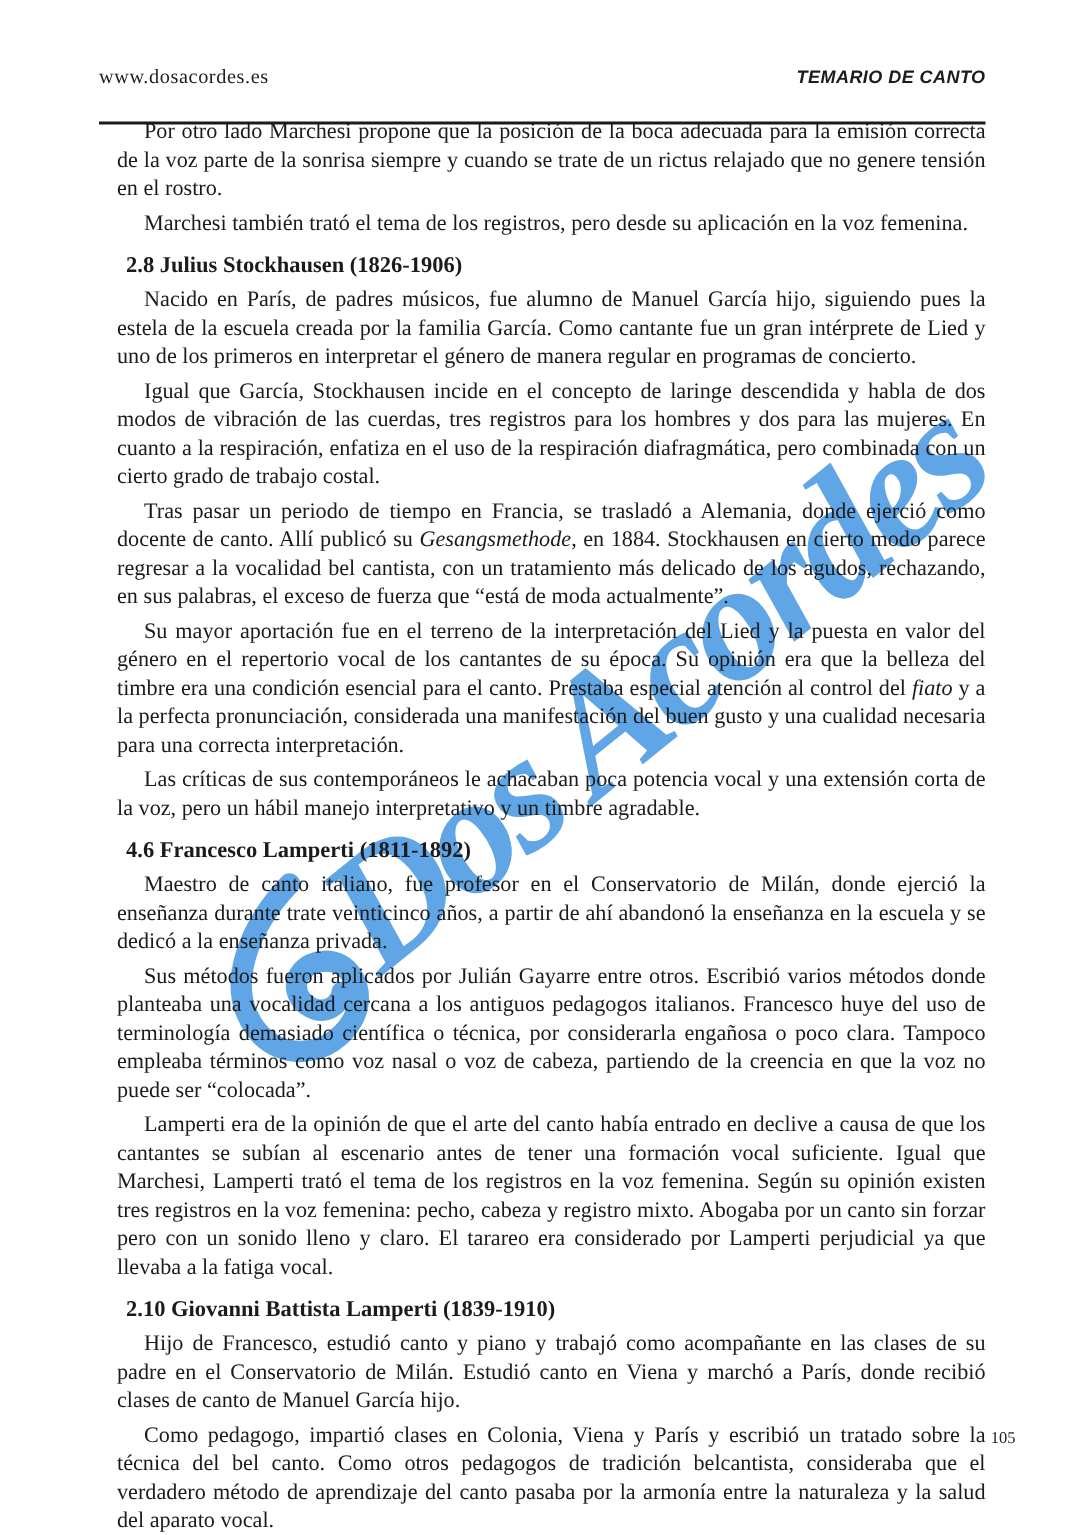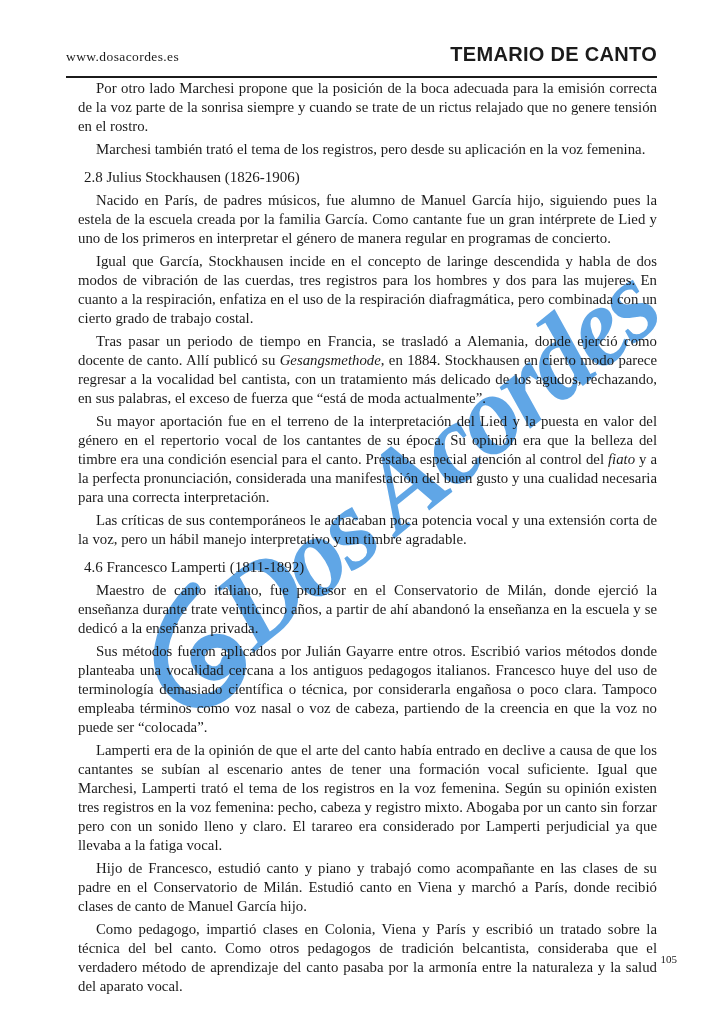--- a/index.html
+++ b/index.html
@@ -9,38 +9,38 @@
     background:#ffffff;
     overflow:hidden;
     font-family:"Liberation Serif",serif;
     color:#1b1b1b;
   }
   
   .header{
     position:absolute;left:66px;right:67px;top:43px;
     display:flex;justify-content:space-between;align-items:baseline;
     border-bottom:2px solid #1b1b1b;
-    padding-bottom:10px;
+    padding-bottom:22px;
     z-index:2;
   }
   .site{font-size:13.5px;letter-spacing:.4px;}
   .doc-title{
     font-family:"Liberation Sans",sans-serif;
-    font-weight:bold;font-size:20px;letter-spacing:.3px;
+    font-weight:bold;font-size:12px;letter-spacing:.3px;font-style:italic;
   }
   
   .content{
     position:absolute;left:66px;right:67px;top:79px;
     text-align:justify;
     font-size:14.8px;line-height:19px;
     z-index:1;
   }
   .content p{margin:0 0 4px 12px;text-indent:18px;}
   .content h2{
-    font-size:15px;font-weight:normal;
+    font-size:15px;font-weight:bold;
     margin:9px 0 4px 0;text-indent:18px;
   }
   
   .watermark{
     position:absolute;
     left:112px;top:636px;
     transform:rotate(-39deg);
     transform-origin:0 0;
     font-style:italic;font-weight:bold;
     font-size:112px;
@@ -90,19 +90,20 @@
     <p>Igual que García, Stockhausen incide en el concepto de laringe descendida y habla de dos modos de vibración de las cuerdas, tres registros para los hombres y dos para las mujeres. En cuanto a la respiración, enfatiza en el uso de la respiración diafragmática, pero combinada con un cierto grado de trabajo costal.</p>
     <p><span>Tras pasar un periodo de tiempo en Francia, se trasladó a Alemania, donde ejerció como docente de canto. Allí publicó su </span><i>Gesangsmethode</i><span>, en 1884. Stockhausen en cierto modo parece regresar a la vocalidad bel cantista, con un tratamiento más delicado de los agudos, rechazando, en sus palabras, el exceso de fuerza que “está de moda actualmente”.</span></p>
     <p><span>Su mayor aportación fue en el terreno de la interpretación del Lied y la puesta en valor del género en el repertorio vocal de los cantantes de su época. Su opinión era que la belleza del timbre era una condición esencial para el canto. Prestaba especial atención al control del </span><i>fiato</i><span> y a la perfecta pronunciación, considerada una manifestación del buen gusto y una cualidad necesaria para una correcta interpretación.</span></p>
     <p>Las críticas de sus contemporáneos le achacaban poca potencia vocal y una extensión corta de la voz, pero un hábil manejo interpretativo y un timbre agradable.</p>
 
     <h2>4.6 Francesco Lamperti (1811-1892)</h2>
     <p>Maestro de canto italiano, fue profesor en el Conservatorio de Milán, donde ejerció la enseñanza durante trate veinticinco años, a partir de ahí abandonó la enseñanza en la escuela y se dedicó a la enseñanza privada.</p>
     <p>Sus métodos fueron aplicados por Julián Gayarre entre otros. Escribió varios métodos donde planteaba una vocalidad cercana a los antiguos pedagogos italianos. Francesco huye del uso de terminología demasiado científica o técnica, por considerarla engañosa o poco clara. Tampoco empleaba términos como voz nasal o voz de cabeza, partiendo de la creencia en que la voz no puede ser “colocada”.</p>
     <p>Lamperti era de la opinión de que el arte del canto había entrado en declive a causa de que los cantantes se subían al escenario antes de tener una formación vocal suficiente. Igual que Marchesi, Lamperti trató el tema de los registros en la voz femenina. Según su opinión existen tres registros en la voz femenina: pecho, cabeza y registro mixto. Abogaba por un canto sin forzar pero con un sonido lleno y claro. El tarareo era considerado por Lamperti perjudicial ya que llevaba a la fatiga vocal.</p>
 
+    <h2>2.10 Giovanni Battista Lamperti (1839-1910)</h2>
     <p>Hijo de Francesco, estudió canto y piano y trabajó como acompañante en las clases de su padre en el Conservatorio de Milán. Estudió canto en Viena y marchó a París, donde recibió clases de canto de Manuel García hijo.</p>
     <p>Como pedagogo, impartió clases en Colonia, Viena y París y escribió un tratado sobre la técnica del bel canto. Como otros pedagogos de tradición belcantista, consideraba que el verdadero método de aprendizaje del canto pasaba por la armonía entre la naturaleza y la salud del aparato vocal.</p>
   </div>
 
   <div class="pageno">105</div>
 
 </div>
 
 </body></html>

